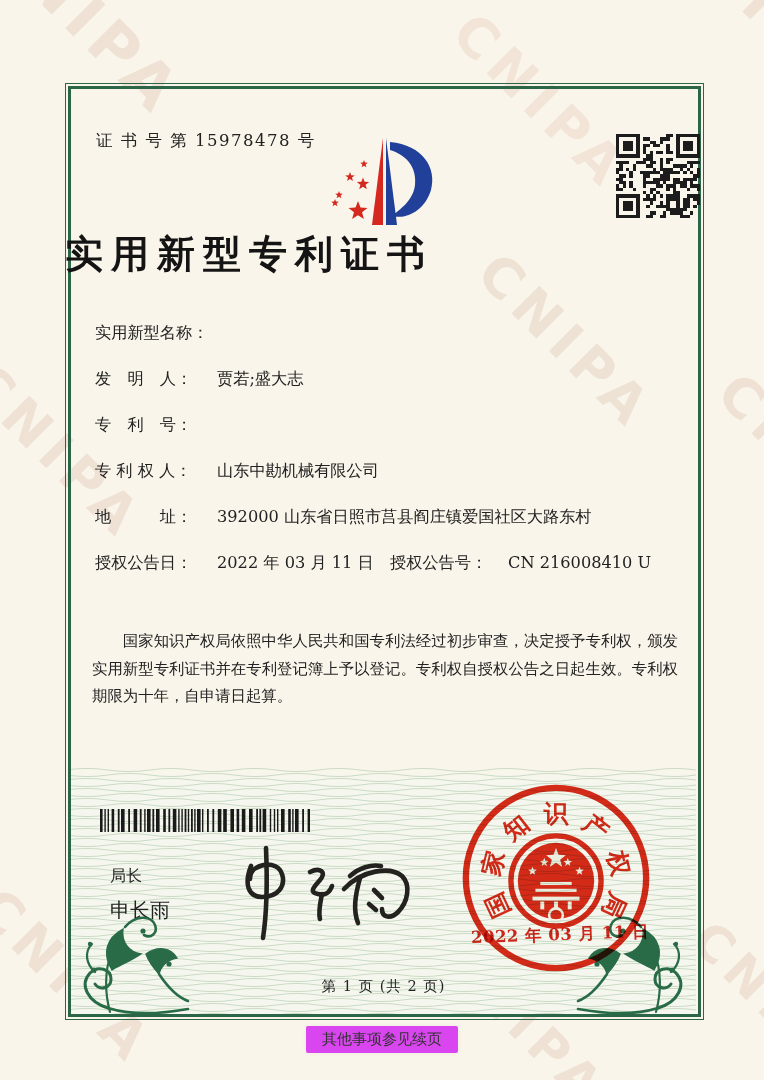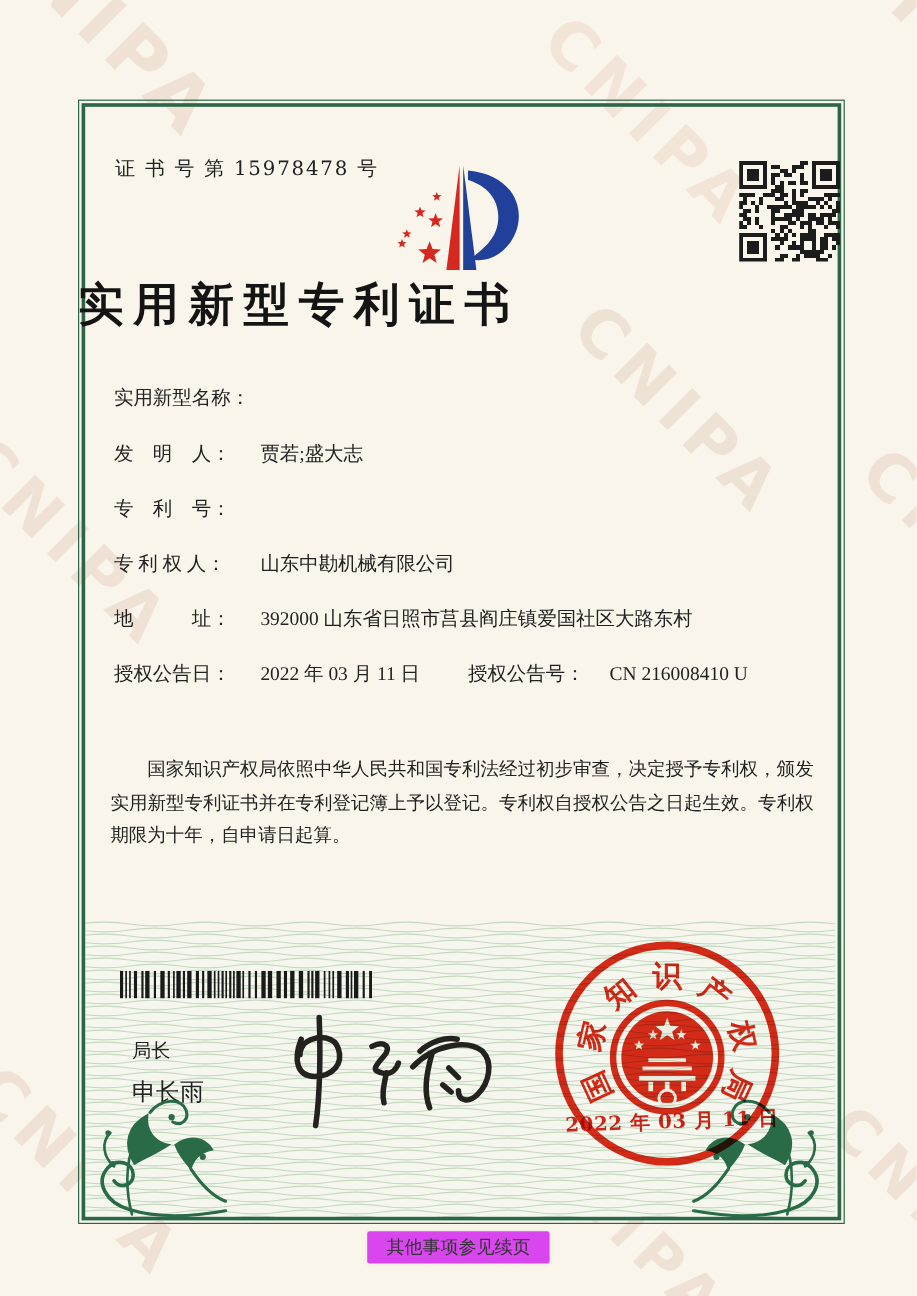--- a/index.html
+++ b/index.html
@@ -32,21 +32,21 @@
   
   .cert-no { position:absolute; left:96px; top:130px; font-size:16.5px; letter-spacing:1.5px; z-index:3; }
   .logo { position:absolute; left:303px; top:127px; width:172px; height:102px; z-index:3; }
   .qr { position:absolute; left:616px; top:134px; width:84px; height:84px; z-index:3; }
   .title {
     position:absolute; left:65px; top:229px; width:637px; text-align:left;
     font-size:38px; font-weight:bold; letter-spacing:8px; color:#141414; z-index:3;
   }
   
   .fields { position:absolute; left:95px; top:320px; width:577px; font-size:16.2px; z-index:3; }
-  .frow { display:flex; line-height:25px; margin-bottom:21px;font-family:Liberation Serif, serif; }
+  .frow { display:flex; line-height:25px; margin-bottom:21px; }
   .flabel { width:122px; flex:none; }
   .fvalue { flex:1; }
   .fvalue-fixed { width:173px; flex:none; }
   .flabel2 { width:118px; flex:none; }
   
   .body-text {
     position:absolute; left:92px; top:628px; width:586px;
     font-size:15.4px; line-height:27.5px; text-align:justify; z-index:3;
   }
   .body-text p { margin:0; text-indent:2em; }
@@ -530,15 +530,16 @@
       <rect x="79" y="111" width="42" height="3.2"></rect>
       <rect x="76" y="119" width="48" height="4"></rect>
       <rect x="84" y="124" width="4" height="8"></rect>
       <rect x="98" y="124" width="4" height="8"></rect>
       <rect x="112" y="124" width="4" height="8"></rect>
     </g>
     <circle cx="100" cy="138" r="7" fill="none" stroke="#f5f6ee" stroke-width="2.6"></circle>
   </svg>
   <div class="seal-date">2022 年 03 月 11 日</div>
 
+  <div class="page-info">第 1 页 (共 2 页)</div>
   <div class="note">其他事项参见续页</div>
 
 </div>
 
 </body></html>

